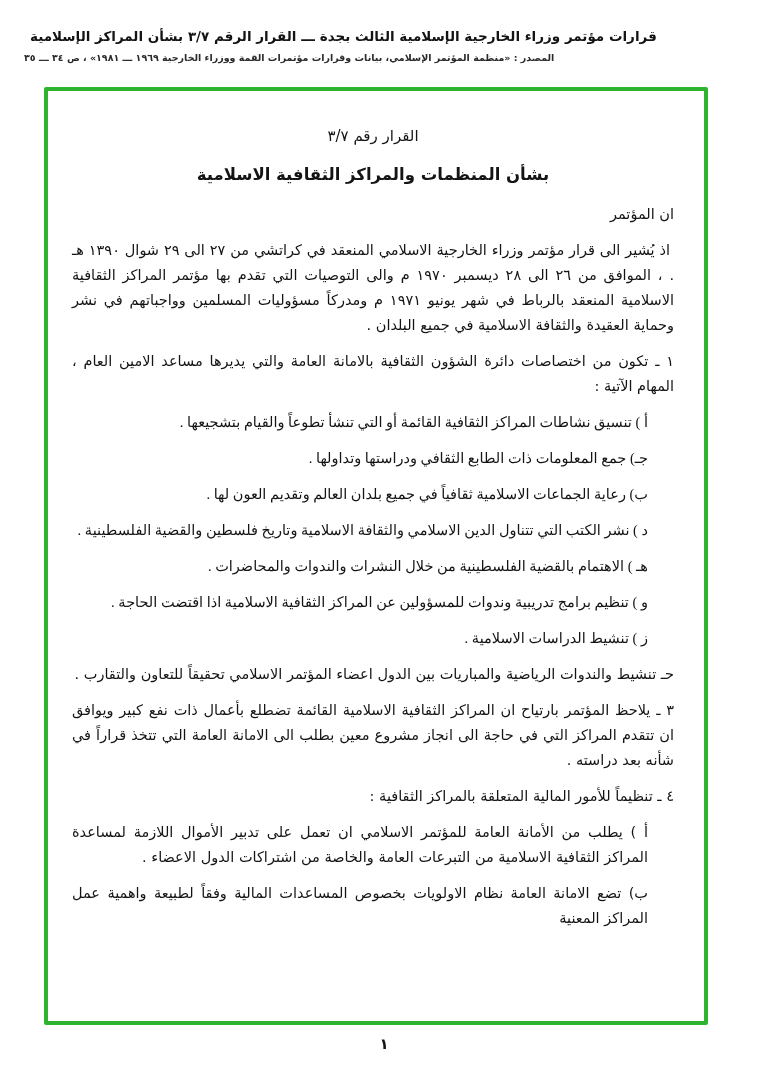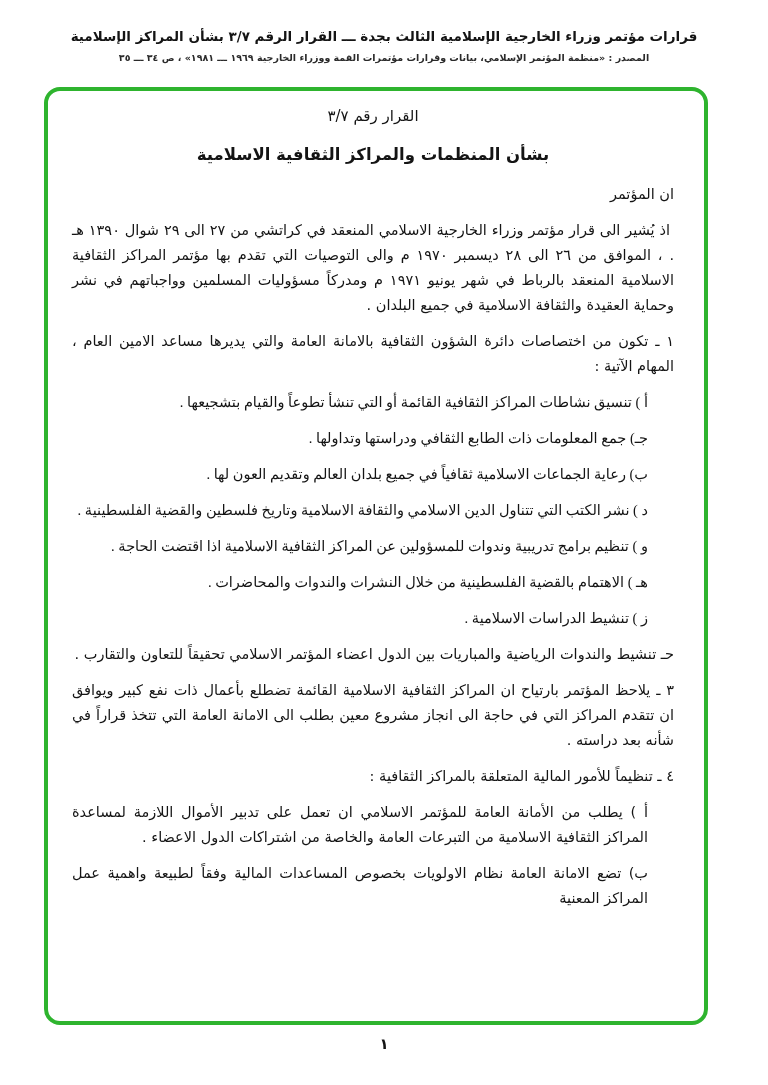--- a/index.html
+++ b/index.html
@@ -15,42 +15,43 @@
     direction: rtl;
     position: relative;
   }
   .page {
     width: 768px;
     min-height: 1085px;
     box-sizing: border-box;
     padding-top: 26px;
   }
   
-  header { text-align: center; }
+  header { text-align: left; }
   .hdr-title {
     font-weight: bold;
     font-size: 13.5px;
     letter-spacing: 0.2px;
     line-height: 20px;
     padding: 0 30px;
   }
   .hdr-source {
     font-size: 9.5px;
     font-weight: bold;
     color: #2a2a2a;
     margin-top: 5px;
     line-height: 14px;
+    padding-left: 24px;
   }
   
   .green-box {
     margin: 22px 60px 0 44px;
     border: 4px solid #000000;
-    border-radius: 16px;
+    border-radius: 2px;
     box-sizing: border-box;
-    padding: 12px 30px 14px 24px;
+    padding: 32px 30px 14px 24px;
     min-height: 938px;
   }
   .doc-title {
     text-align: center;
     font-size: 15px;
     line-height: 26px;
     margin-bottom: 12px;
   }
   .doc-subtitle {
     text-align: center;
@@ -102,22 +103,22 @@
     <div class="doc-title">القرار رقم ٣/٧</div>
     <div class="doc-subtitle">بشأن المنظمات والمراكز الثقافية الاسلامية</div>
     <div id="paragraphs">
         <p class="para opening">ان المؤتمر</p>
         <p class="para body">اذ يُشير الى قرار مؤتمر وزراء الخارجية الاسلامي المنعقد في كراتشي من ٢٧ الى ٢٩ شوال ١٣٩٠ هـ . ، الموافق من ٢٦ الى ٢٨ ديسمبر ١٩٧٠ م والى التوصيات التي تقدم بها مؤتمر المراكز الثقافية الاسلامية المنعقد بالرباط في شهر يونيو ١٩٧١ م ومدركاً مسؤوليات المسلمين وواجباتهم في نشر وحماية العقيدة والثقافة الاسلامية في جميع البلدان .</p>
         <p class="para numbered">١ ـ تكون من اختصاصات دائرة الشؤون الثقافية بالامانة العامة والتي يديرها مساعد الامين العام ، المهام الآتية :</p>
         <p class="para lettered">أ ) تنسيق نشاطات المراكز الثقافية القائمة أو التي تنشأ تطوعاً والقيام بتشجيعها .</p>
         <p class="para lettered">جـ) جمع المعلومات ذات الطابع الثقافي ودراستها وتداولها .</p>
         <p class="para lettered">ب) رعاية الجماعات الاسلامية ثقافياً في جميع بلدان العالم وتقديم العون لها .</p>
         <p class="para lettered">د ) نشر الكتب التي تتناول الدين الاسلامي والثقافة الاسلامية وتاريخ فلسطين والقضية الفلسطينية .</p>
+        <p class="para lettered">هـ ) الاهتمام بالقضية الفلسطينية من خلال النشرات والندوات والمحاضرات .</p>
         <p class="para lettered">و ) تنظيم برامج تدريبية وندوات للمسؤولين عن المراكز الثقافية الاسلامية اذا اقتضت الحاجة .</p>
-        <p class="para lettered">هـ ) الاهتمام بالقضية الفلسطينية من خلال النشرات والندوات والمحاضرات .</p>
         <p class="para lettered">ز ) تنشيط الدراسات الاسلامية .</p>
         <p class="para numbered">حـ تنشيط والندوات الرياضية والمباريات بين الدول اعضاء المؤتمر الاسلامي تحقيقاً للتعاون والتقارب .</p>
         <p class="para numbered">٣ ـ يلاحظ المؤتمر بارتياح ان المراكز الثقافية الاسلامية القائمة تضطلع بأعمال ذات نفع كبير ويوافق ان تتقدم المراكز التي في حاجة الى انجاز مشروع معين بطلب الى الامانة العامة التي تتخذ قراراً في شأنه بعد دراسته .</p>
         <p class="para numbered">٤ ـ تنظيماً للأمور المالية المتعلقة بالمراكز الثقافية :</p>
         <p class="para lettered-block">أ ) يطلب من الأمانة العامة للمؤتمر الاسلامي ان تعمل على تدبير الأموال اللازمة لمساعدة المراكز الثقافية الاسلامية من التبرعات العامة والخاصة من اشتراكات الدول الاعضاء .</p>
         <p class="para lettered-block">ب) تضع الامانة العامة نظام الاولويات بخصوص المساعدات المالية وفقاً لطبيعة واهمية عمل المراكز المعنية</p>
       </div>
   </div>
 
   <footer>

